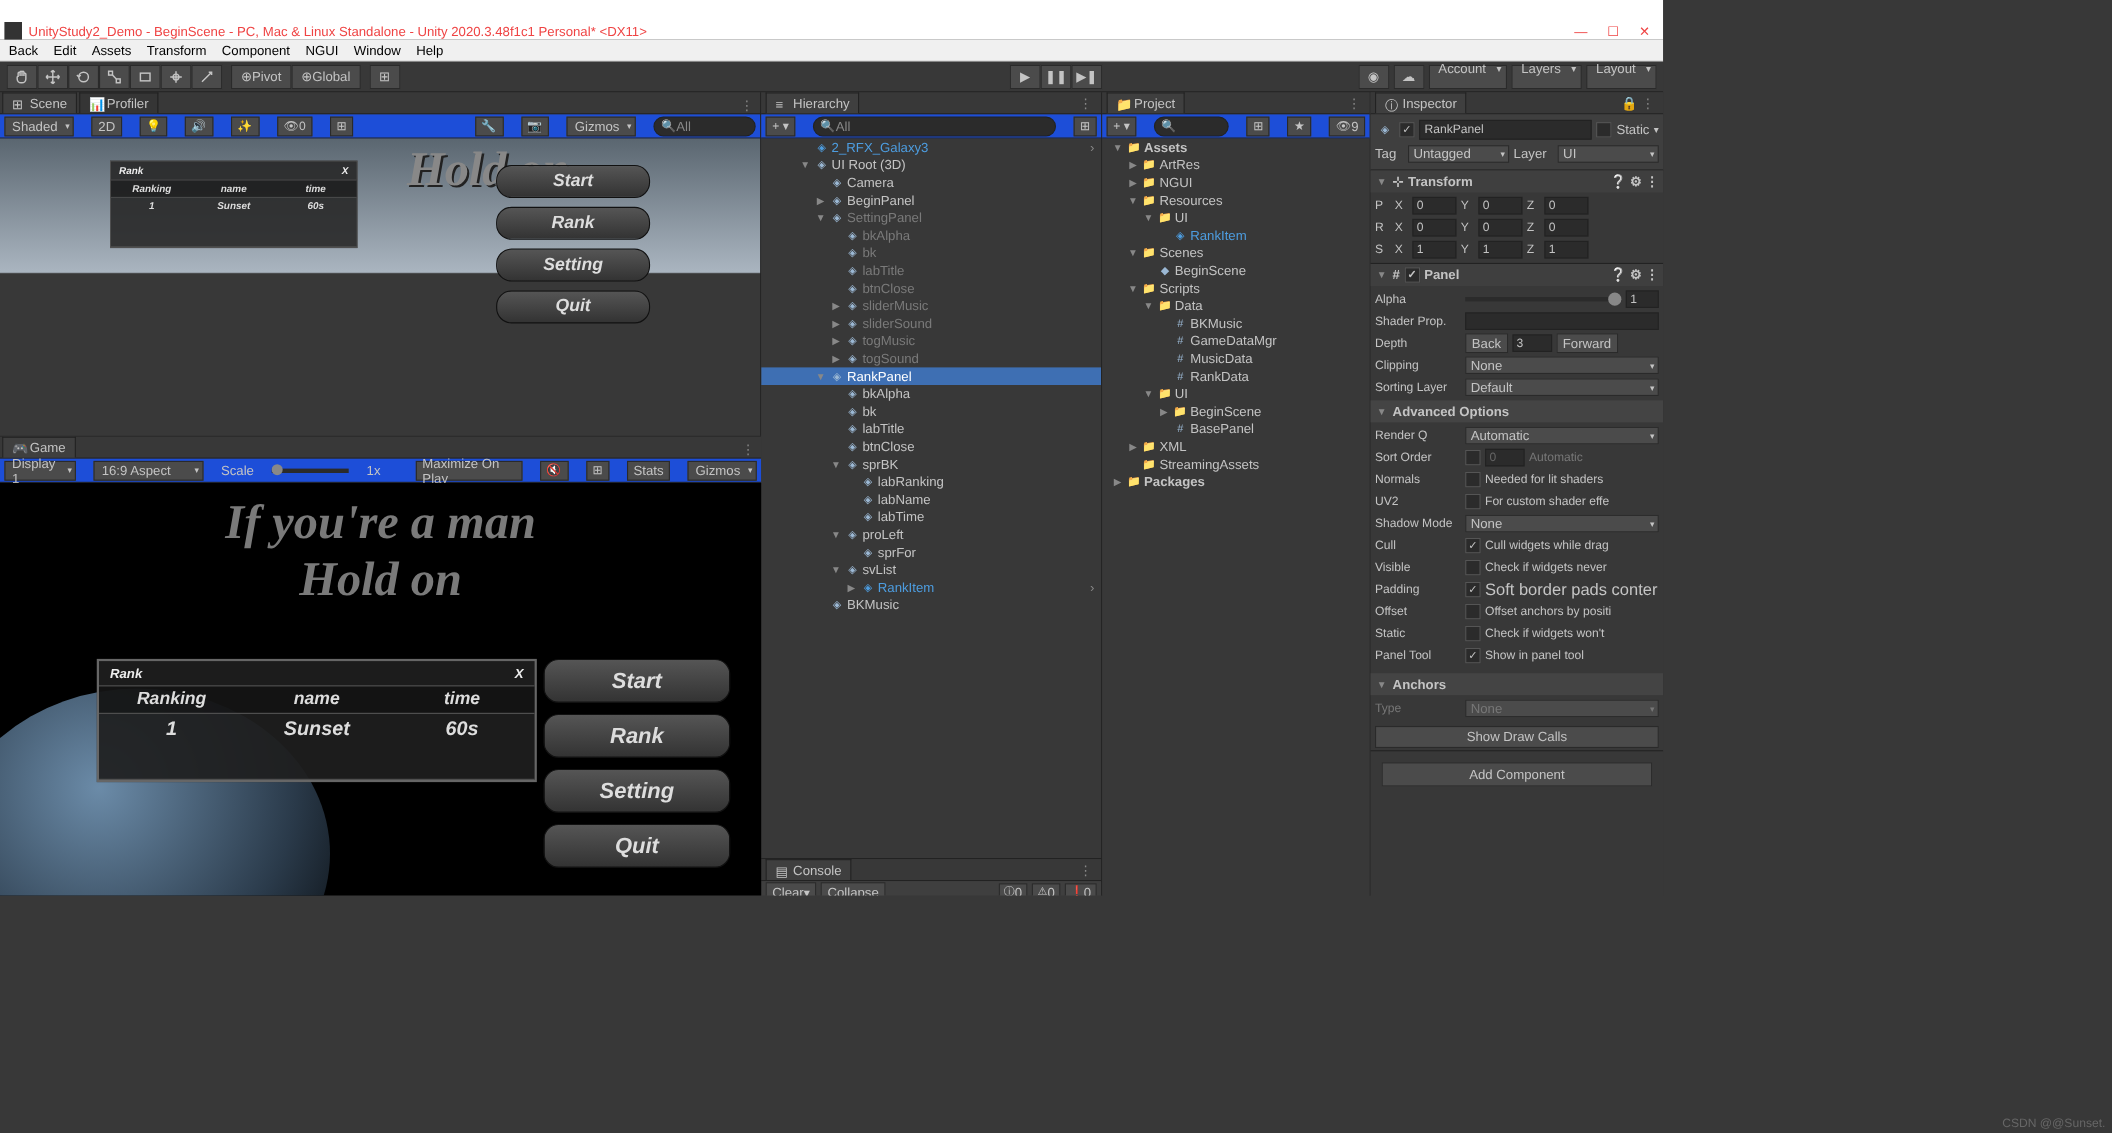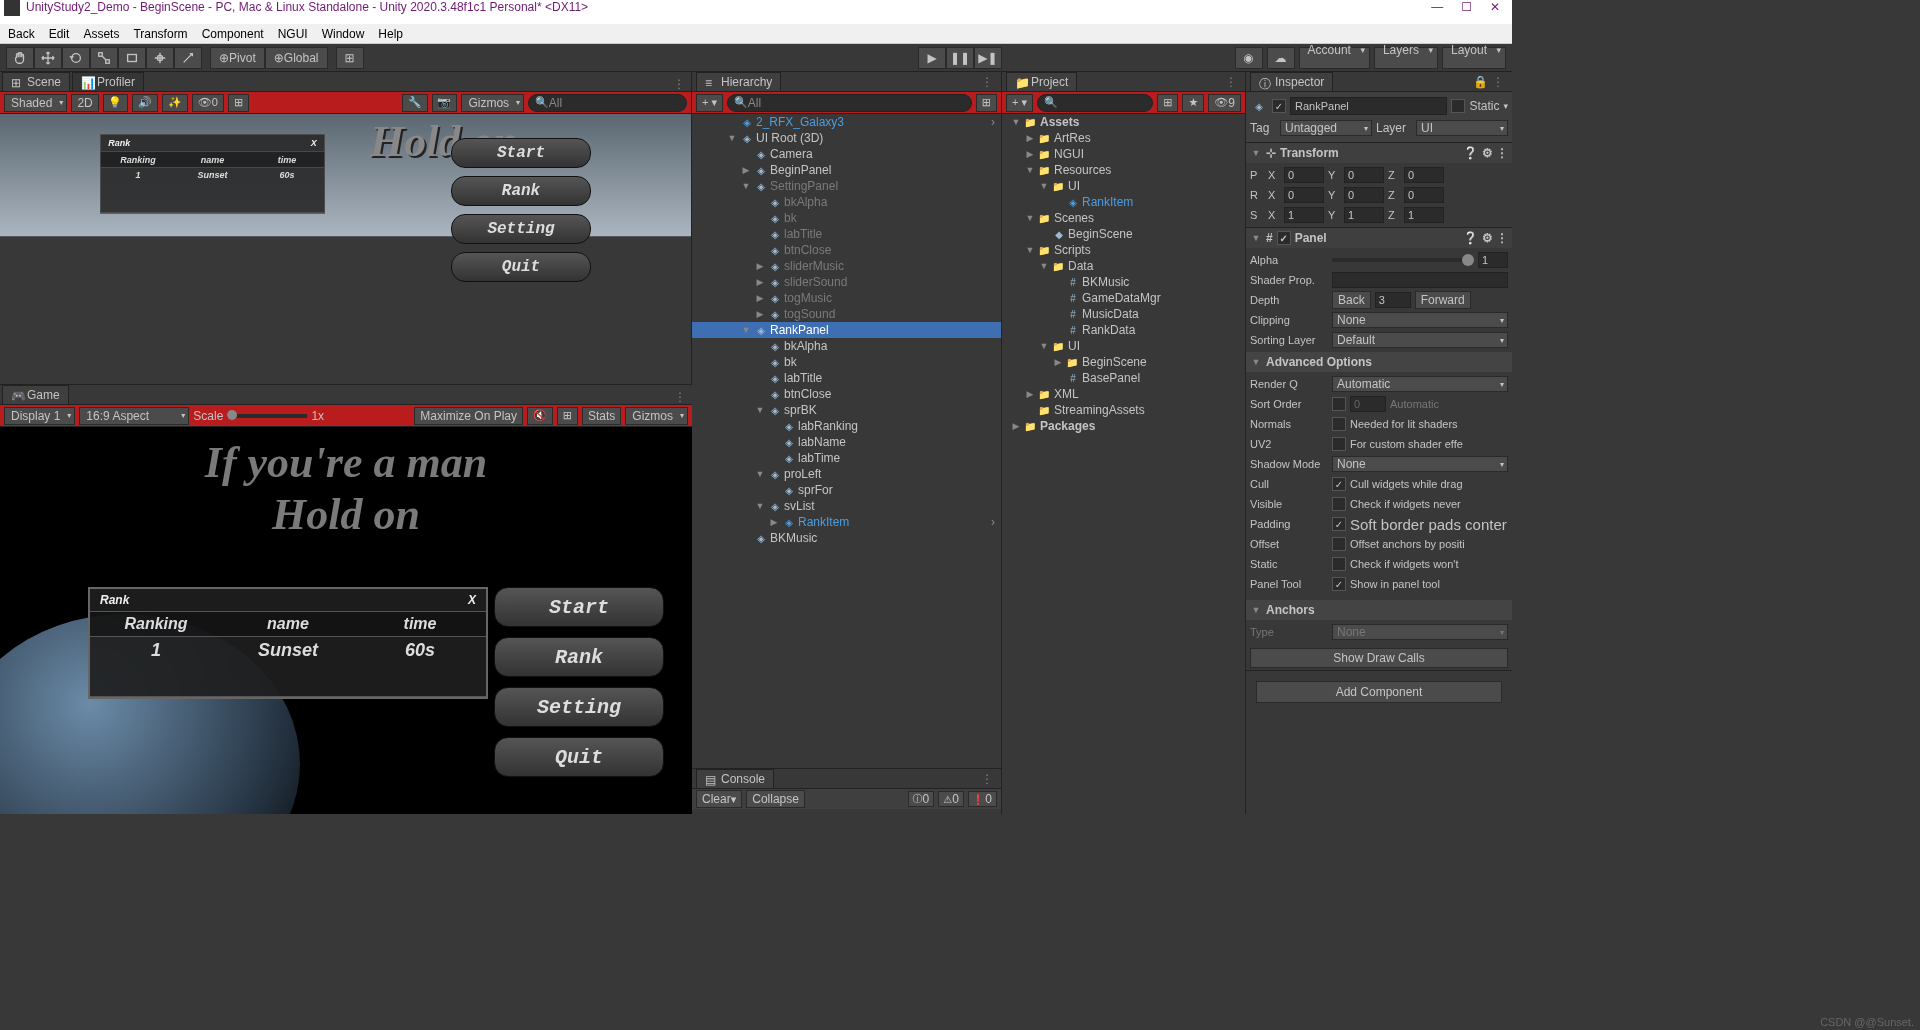--- a/index.html
+++ b/index.html
@@ -1,44 +1,44 @@
 <!DOCTYPE html>
 <html><head>
 <meta charset="utf-8">
 <style>
 * { box-sizing: border-box; margin: 0; padding: 0; font-family: "Segoe UI", Arial, sans-serif; font-size: 12px; }
 body { background: #383838; color: #c4c4c4; overflow: hidden; width: 1512px; height: 814px; }
-.titlebar { height: 24px; background: #fff; color: #701a75; display: flex; align-items: flex-start; padding: 0 4px; }
+.titlebar { height: 36px; background: #fff; color: #ef4444; display: flex; align-items: flex-end; padding: 0 4px; }
 .titlebar .icon { width: 16px; height: 16px; background: #333; margin-right: 6px; }
 .titlebar .controls { margin-left: auto; display: flex; gap: 18px; padding-right: 8px; font-size: 14px; }
 .menubar { height: 20px; background: #f0f0f0; color: #000; display: flex; align-items: center; padding: 0 8px; gap: 14px; border-bottom: 1px solid #ccc; }
 .toolbar { height: 28px; background: #383838; display: flex; align-items: center; padding: 0 6px; border-bottom: 1px solid #222; }
 .tool-btn { width: 28px; height: 22px; background: #4b4b4b; border: 1px solid #2a2a2a; display: inline-flex; align-items: center; justify-content: center; margin-right: 0; font-size: 12px; color: #c4c4c4; }
 .tool-btn.pill { width: auto; padding: 0 8px; }
 .tool-group { display: flex; margin-right: 8px; }
 .toolbar-center { position: absolute; left: 50%; transform: translateX(-50%); display: flex; }
 .toolbar-right { margin-left: auto; display: flex; gap: 4px; }
 .dropdown { background: #4b4b4b; border: 1px solid #2a2a2a; padding: 0 18px 16px 8px; height: 22px; display: inline-flex; align-items: center; position: relative; color: #c4c4c4; }
 .dropdown::after { content: "▾"; position: absolute; right: 4px; font-size: 9px; }
 .main { display: flex; height: calc(100% - 72px); }
 .left-col { width: 692px; display: flex; flex-direction: column; }
 .scene-area { flex: 1; display: flex; flex-direction: column; border-right: 1px solid #222; }
 .tabstrip { height: 20px; background: #383838; display: flex; align-items: flex-end; padding: 0 2px; border-bottom: 1px solid #222; }
 .tab { padding: 2px 8px; background: #353535; border: 1px solid #222; border-bottom: none; margin-right: 2px; display: flex; align-items: center; gap: 4px; }
 .tab.active { background: #3f3f3f; }
 .tab-icn { width: 12px; height: 12px; display: inline-block; }
-.scene-toolbar { height: 22px; background: #b91c1c; display: flex; align-items: center; padding: 0 4px; gap: 4px; border-bottom: 1px solid #222; }
+.scene-toolbar { height: 22px; background: #1d4ed8; display: flex; align-items: center; padding: 0 4px; gap: 16px; border-bottom: 1px solid #222; }
 .small-dd { background: #4b4b4b; border: 1px solid #2a2a2a; padding: 0 14px 0 6px; height: 18px; display: inline-flex; align-items: center; position: relative; font-size: 11px; }
 .small-dd::after { content: "▾"; position: absolute; right: 3px; font-size: 8px; }
 .mini-btn { height: 18px; padding: 0 5px; background: #4b4b4b; border: 1px solid #2a2a2a; display: inline-flex; align-items: center; font-size: 11px; }
 .search { flex: 1; background: #2b2b2b; border: 1px solid #222; border-radius: 10px; height: 18px; padding: 0 6px; display: flex; align-items: center; color: #888; font-size: 11px; }
 .viewport { flex: 1; position: relative; background: linear-gradient(#5a6670 0%, #aab5c0 45%, #383838 45.5%); overflow: hidden; }
 .hold-text { position: absolute; top: 2px; left: 370px; font-family: Georgia, serif; font-style: italic; font-weight: bold; font-size: 44px; color: #888; text-shadow: 2px 2px 0 #222; }
 .menu-col { position: absolute; right: 100px; top: 24px; display: flex; flex-direction: column; gap: 8px; }
-.game-btn { width: 140px; height: 30px; background: linear-gradient(#555, #333); border: 1px solid #111; border-radius: 14px; display: flex; align-items: center; justify-content: center; font-family: Liberation Mono, monospace; font-style: italic; font-weight: bold; color: #ddd; font-size: 16px; margin-left: 48px; }
+.game-btn { width: 140px; height: 30px; background: linear-gradient(#555, #333); border: 1px solid #111; border-radius: 14px; display: flex; align-items: center; justify-content: center; font-family: Liberation Sans, sans-serif; font-style: italic; font-weight: bold; color: #ddd; font-size: 16px; margin-left: 48px; }
 .rank-panel { position: absolute; left: 100px; top: 20px; width: 300px; background: rgba(40,40,40,0.9); border: 1px solid #555; }
 .rank-title { font-family: Georgia; font-style: italic; font-weight: bold; font-size: 22px; color: #eee; padding: 4px 10px; display: flex; justify-content: space-between; }
 .rank-header { display: flex; font-family: Georgia; font-style: italic; font-weight: bold; color: #ddd; font-size: 14px; border-top: 1px solid #555; border-bottom: 1px solid #555; background: rgba(0,0,0,0.3); }
 .rank-header span, .rank-row span { flex: 1; text-align: center; padding: 3px; }
 .rank-row { display: flex; font-family: Georgia; font-style: italic; font-weight: bold; color: #ddd; font-size: 14px; }
 .rank-body { min-height: 60px; border-bottom: 1px solid #555; }
 .game-area { height: 430px; display: flex; flex-direction: column; border-top: 1px solid #222; }
 .game-viewport { flex: 1; background: #000; position: relative; overflow: hidden; }
 .game-text1 { position: absolute; top: 10px; width: 100%; text-align: center; font-family: Georgia; font-style: italic; font-weight: bold; font-size: 44px; color: #7a7a7a; }
 .game-text2 { position: absolute; top: 62px; width: 100%; text-align: center; font-family: Georgia; font-style: italic; font-weight: bold; font-size: 44px; color: #7a7a7a; }

